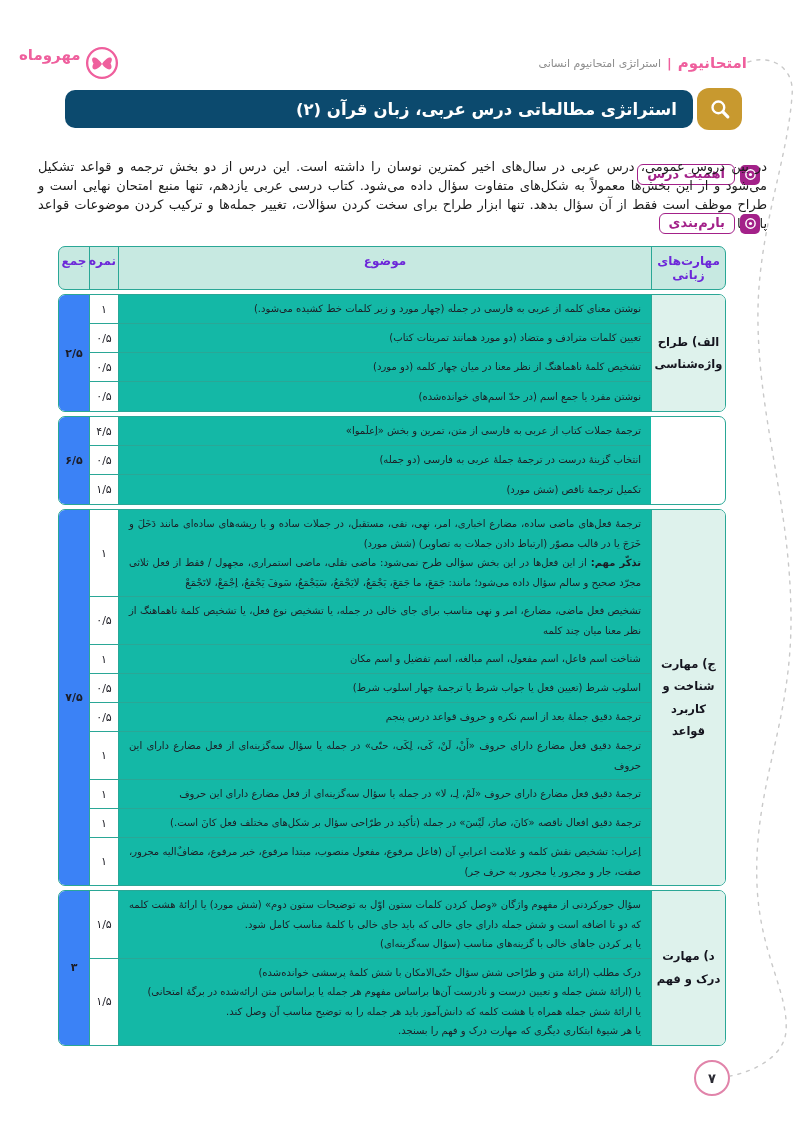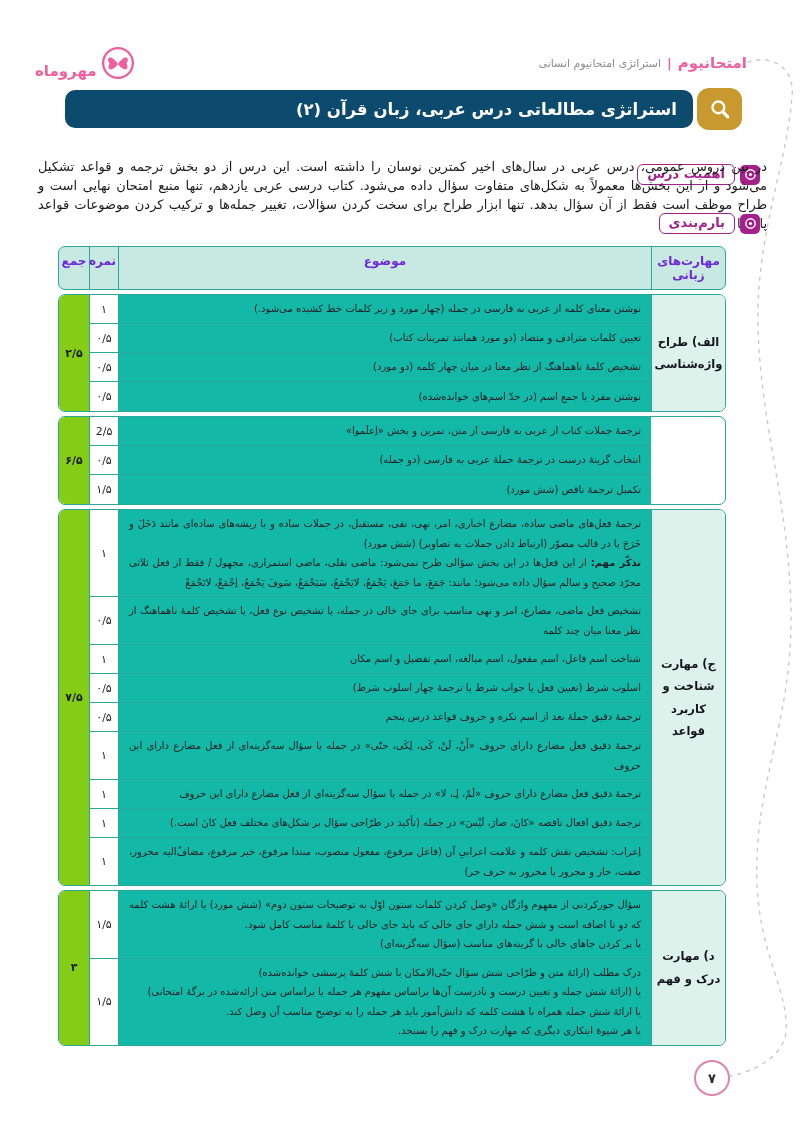--- a/index.html
+++ b/index.html
@@ -7,21 +7,21 @@
     position:relative;width:805px;height:1138px;background:#ffffff;overflow:hidden;
     font-family:"DejaVu Sans",sans-serif;direction:rtl;color:#1c1c24;
   }
   .decor{position:absolute;top:0;left:0;width:805px;height:1138px;pointer-events:none;}
 
   
   .brand{position:absolute;top:54px;right:58px;display:flex;align-items:center;gap:6px;direction:rtl;}
   .brand-name{color:#ef5f9d;font-weight:bold;font-size:15px;}
   .brand-sep{color:#ef5f9d;font-size:13px;font-weight:bold;}
   .brand-sub{color:#8d8d8d;font-size:11px;}
-  .logo{position:absolute;top:46px;left:35px;display:flex;align-items:flex-end;gap:4px;direction:ltr;}
+  .logo{position:absolute;top:46px;left:19px;display:flex;align-items:flex-start;gap:4px;direction:ltr;}
   .logo-text{color:#ef5f9d;font-weight:bold;font-size:15px;order:1;}
   .logo-mark{order:2;width:34px;height:34px;display:block;}
 
   
   .titlebar{
     position:absolute;top:90px;left:65px;width:628px;height:38px;background:#0c4a6e;
     border-radius:10px;display:flex;align-items:center;justify-content:flex-start;
     padding:0 16px;box-sizing:border-box;
   }
   .titlebar span{color:#ffffff;font-weight:bold;font-size:16.5px;}
@@ -77,21 +77,21 @@
     min-height:29px;display:flex;flex-direction:column;justify-content:center;
     text-align:justify;
   }
   .c-topic span{white-space:pre-line;}
   .c-topic b{font-weight:bold;}
   .c-score{
     grid-column:3;background:#fff;border-right:1.5px solid #2aa796;border-left:1.5px solid #2aa796;
     display:flex;align-items:center;justify-content:center;font-size:11px;min-height:29px;
   }
   .c-total{
-    grid-column:4;background:#84cc16;display:flex;align-items:center;justify-content:center;
+    grid-column:4;background:#3b82f6;display:flex;align-items:center;justify-content:center;
     font-size:11px;font-weight:bold;
   }
   .rb{border-bottom:1.5px solid #2aa796;}
 
   
   .pagenum{
     position:absolute;top:1060px;left:694px;width:32px;height:32px;border-radius:50%;
     border:2.5px solid #e184aa;background:#fff;display:flex;align-items:center;justify-content:center;
   }
   .pagenum span{font-size:13px;font-weight:bold;color:#2b2b33;}
@@ -181,21 +181,21 @@
           <div class="cell c-topic" style="grid-row: 4;">
             <span>نوشتن مفرد یا جمع اسم (در حدّ اسم‌های خوانده‌شده)</span>
           </div>
           <div class="cell c-score" style="grid-row: 4;">۰/۵</div>
           <div class="cell c-total" style="grid-row: 1 / span 4;">۲/۵</div>
         </div>
         <div class="tgroup">
           <div class="cell c-topic rb" style="grid-row: 1;">
             <span>ترجمهٔ جملات کتاب از عربی به فارسی از متن، تمرین و بخش «اِعلَموا»</span>
           </div>
-          <div class="cell c-score rb" style="grid-row: 1;">2/۵</div>
+          <div class="cell c-score rb" style="grid-row: 1;">۴/۵</div>
           <div class="cell c-topic rb" style="grid-row: 2;">
             <span>انتخاب گزینهٔ درست در ترجمهٔ جملهٔ عربی به فارسی (دو جمله)</span>
           </div>
           <div class="cell c-score rb" style="grid-row: 2;">۰/۵</div>
           <div class="cell c-topic" style="grid-row: 3;">
             <span>تکمیل ترجمهٔ ناقص (شش مورد)</span>
           </div>
           <div class="cell c-score" style="grid-row: 3;">۱/۵</div>
           <div class="cell c-total" style="grid-row: 1 / span 3;">۶/۵</div>
         </div>

